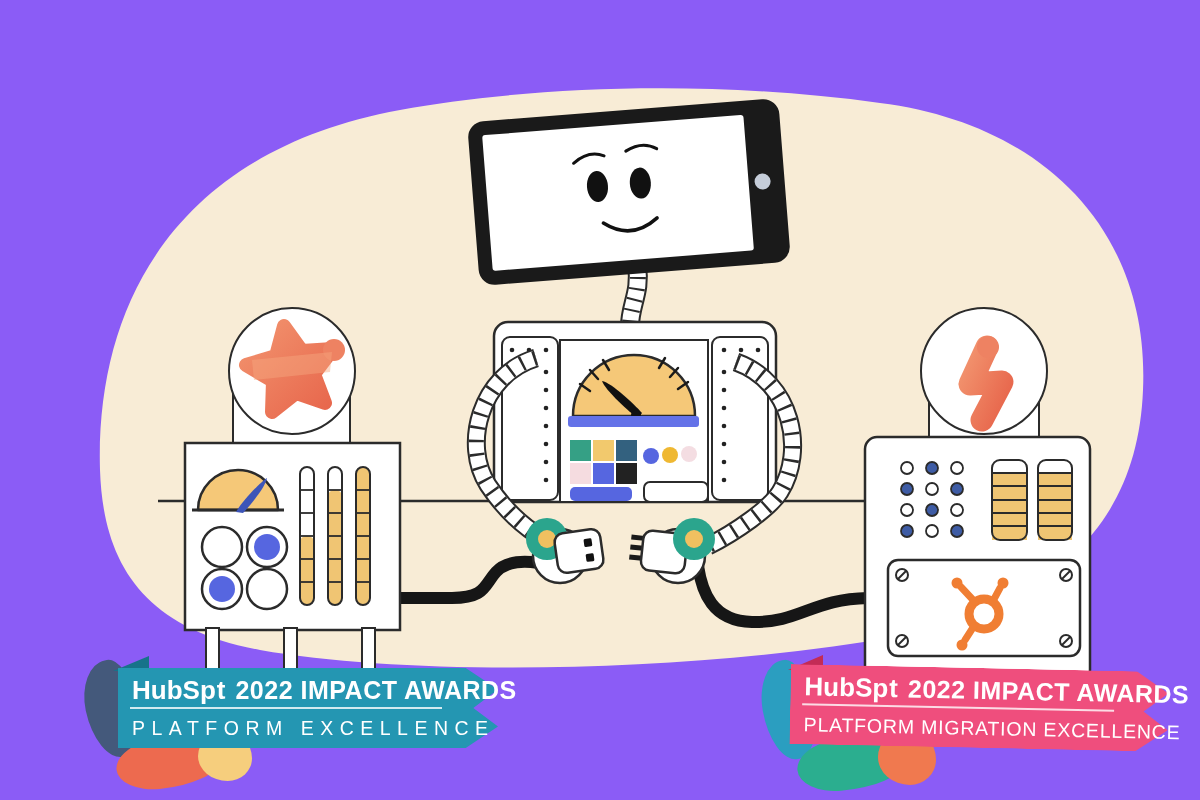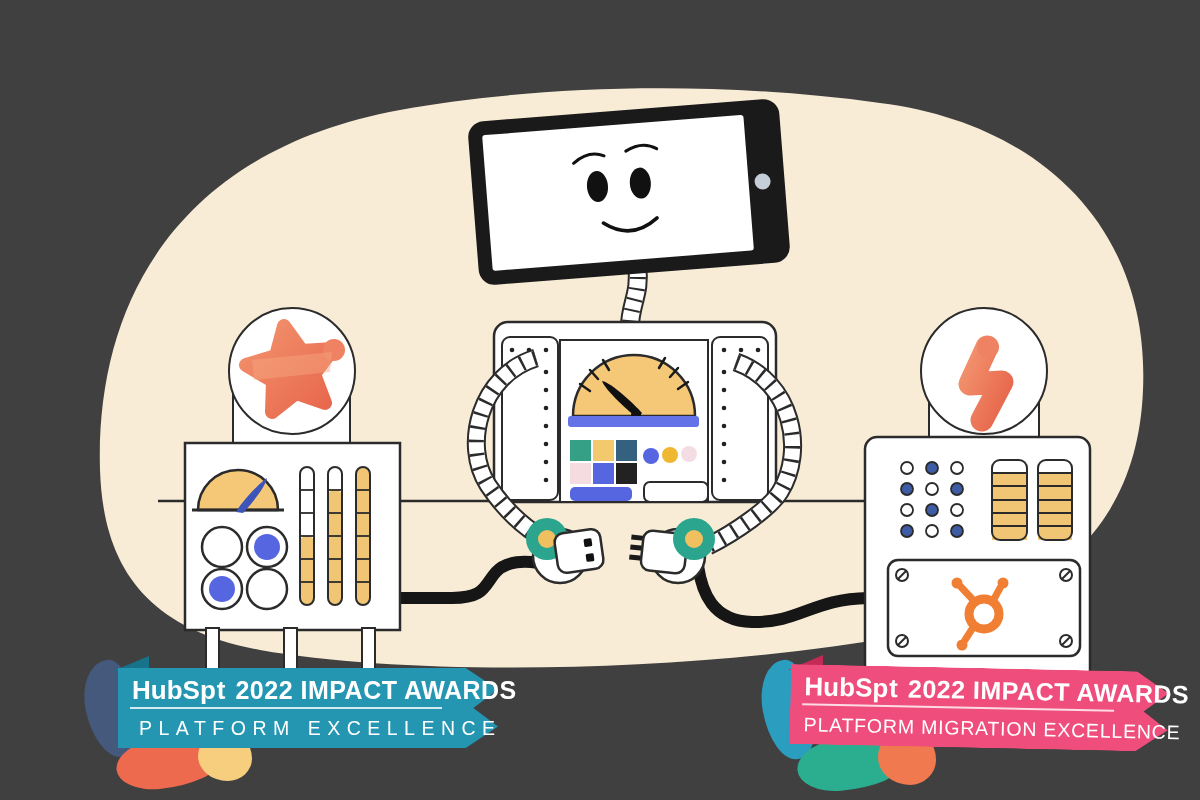--- a/index.html
+++ b/index.html
@@ -1,28 +1,28 @@
 <!DOCTYPE html>
 <html><head>
 <meta charset="utf-8">
 <style>
   html,body{margin:0;padding:0;background:#ffffff;}
-  #stage{position:relative;width:1200px;height:800px;background:#404040;overflow:hidden;
+  #stage{position:relative;width:1200px;height:800px;background:#8b5cf6;overflow:hidden;
          font-family:"Liberation Sans",sans-serif;}
   #scene{position:absolute;left:0;top:0;z-index:1;}
   .blob{position:absolute;z-index:2;}
   .badge{position:absolute;z-index:4;height:80px;color:#fff;}
   .badge-body{position:absolute;inset:0;}
   .badge-row1{position:absolute;left:14px;top:3px;height:38px;right:46px;display:flex;align-items:center;white-space:nowrap;}
   .badge-row2{position:absolute;left:14px;top:42px;height:36px;right:46px;display:flex;align-items:center;white-space:nowrap;}
   .badge-divider{position:absolute;left:12px;top:39px;height:2px;background:rgba(255,255,255,.8);}
   .brand{font-size:26px;font-weight:800;letter-spacing:0;}
   .brand-o{margin:3px 0 0 1px;}
   .badge-title{font-size:25px;font-weight:800;letter-spacing:.5px;margin-left:10px;}
-  .sub-left{font-size:19.5px;font-weight:400;letter-spacing:6.5px;margin-left:7px;}
+  .sub-left{font-size:19.5px;font-weight:400;letter-spacing:6.5px;}
   .sub-right{font-size:19.5px;font-weight:400;letter-spacing:.8px;}
   .fold{position:absolute;z-index:3;}
 </style>
 </head>
 <body>
 
 <div id="stage">
 
   <svg id="scene" width="1200" height="800" viewBox="0 0 1200 800">
     <defs>

